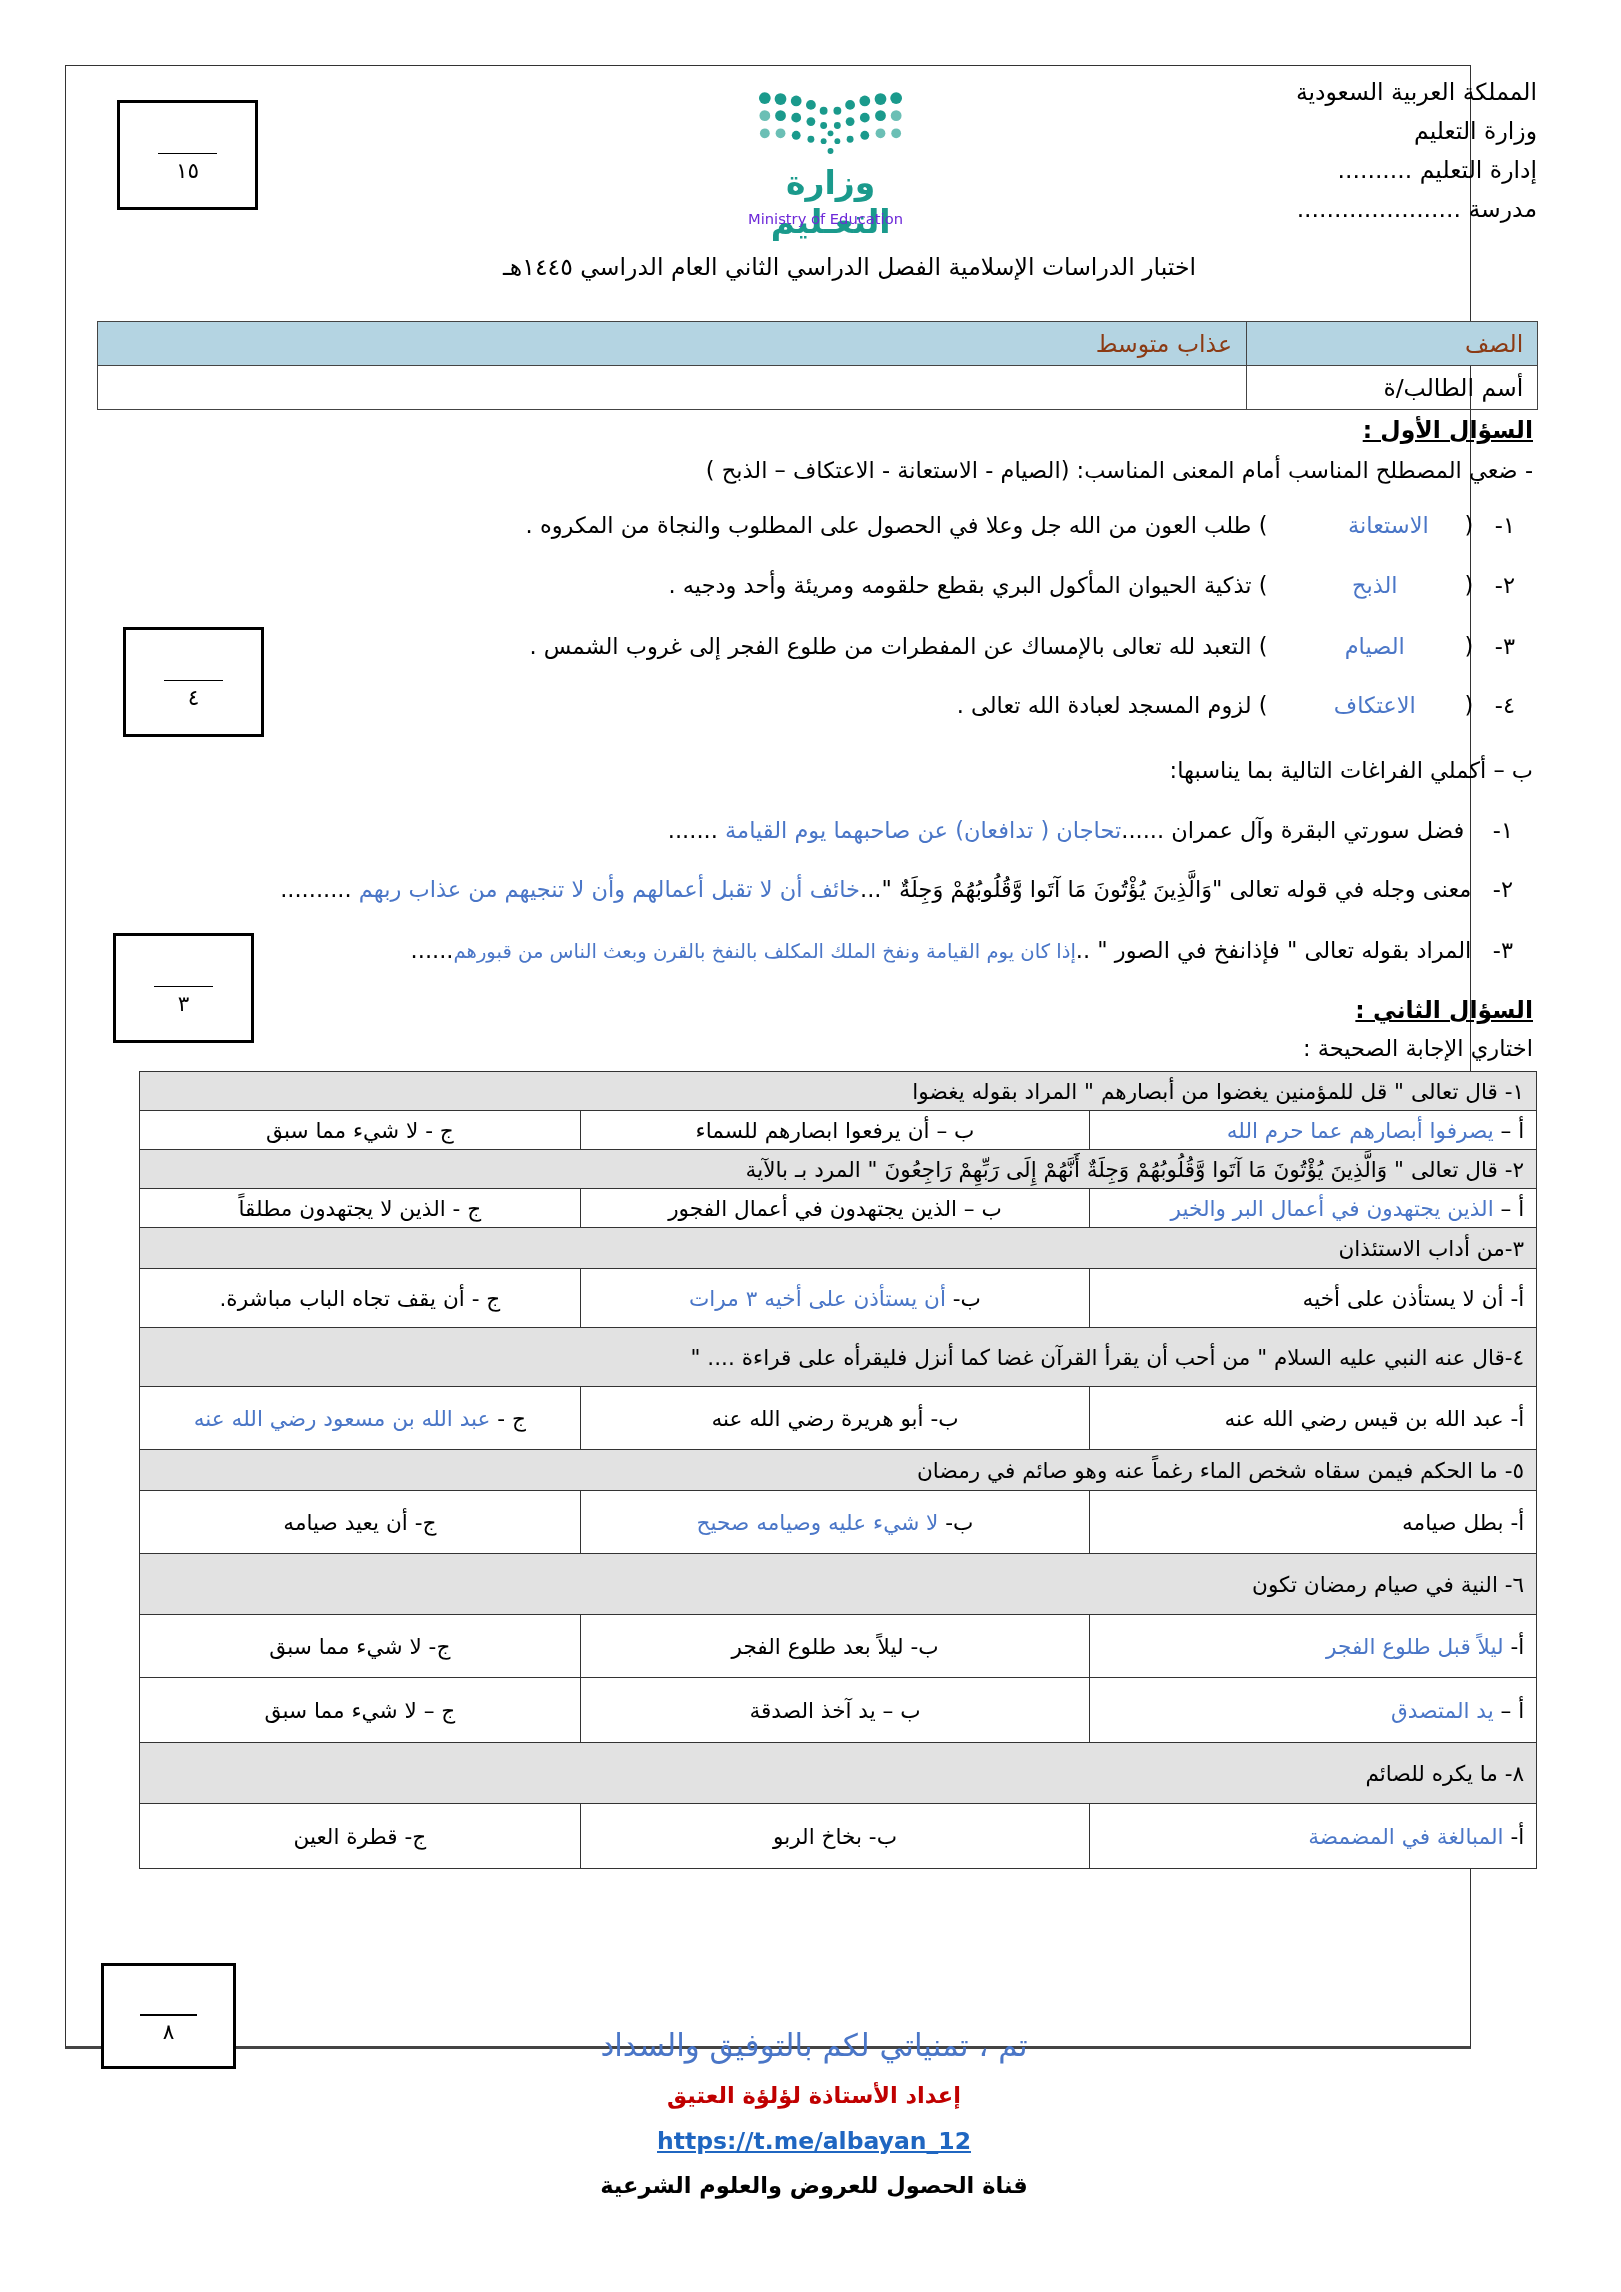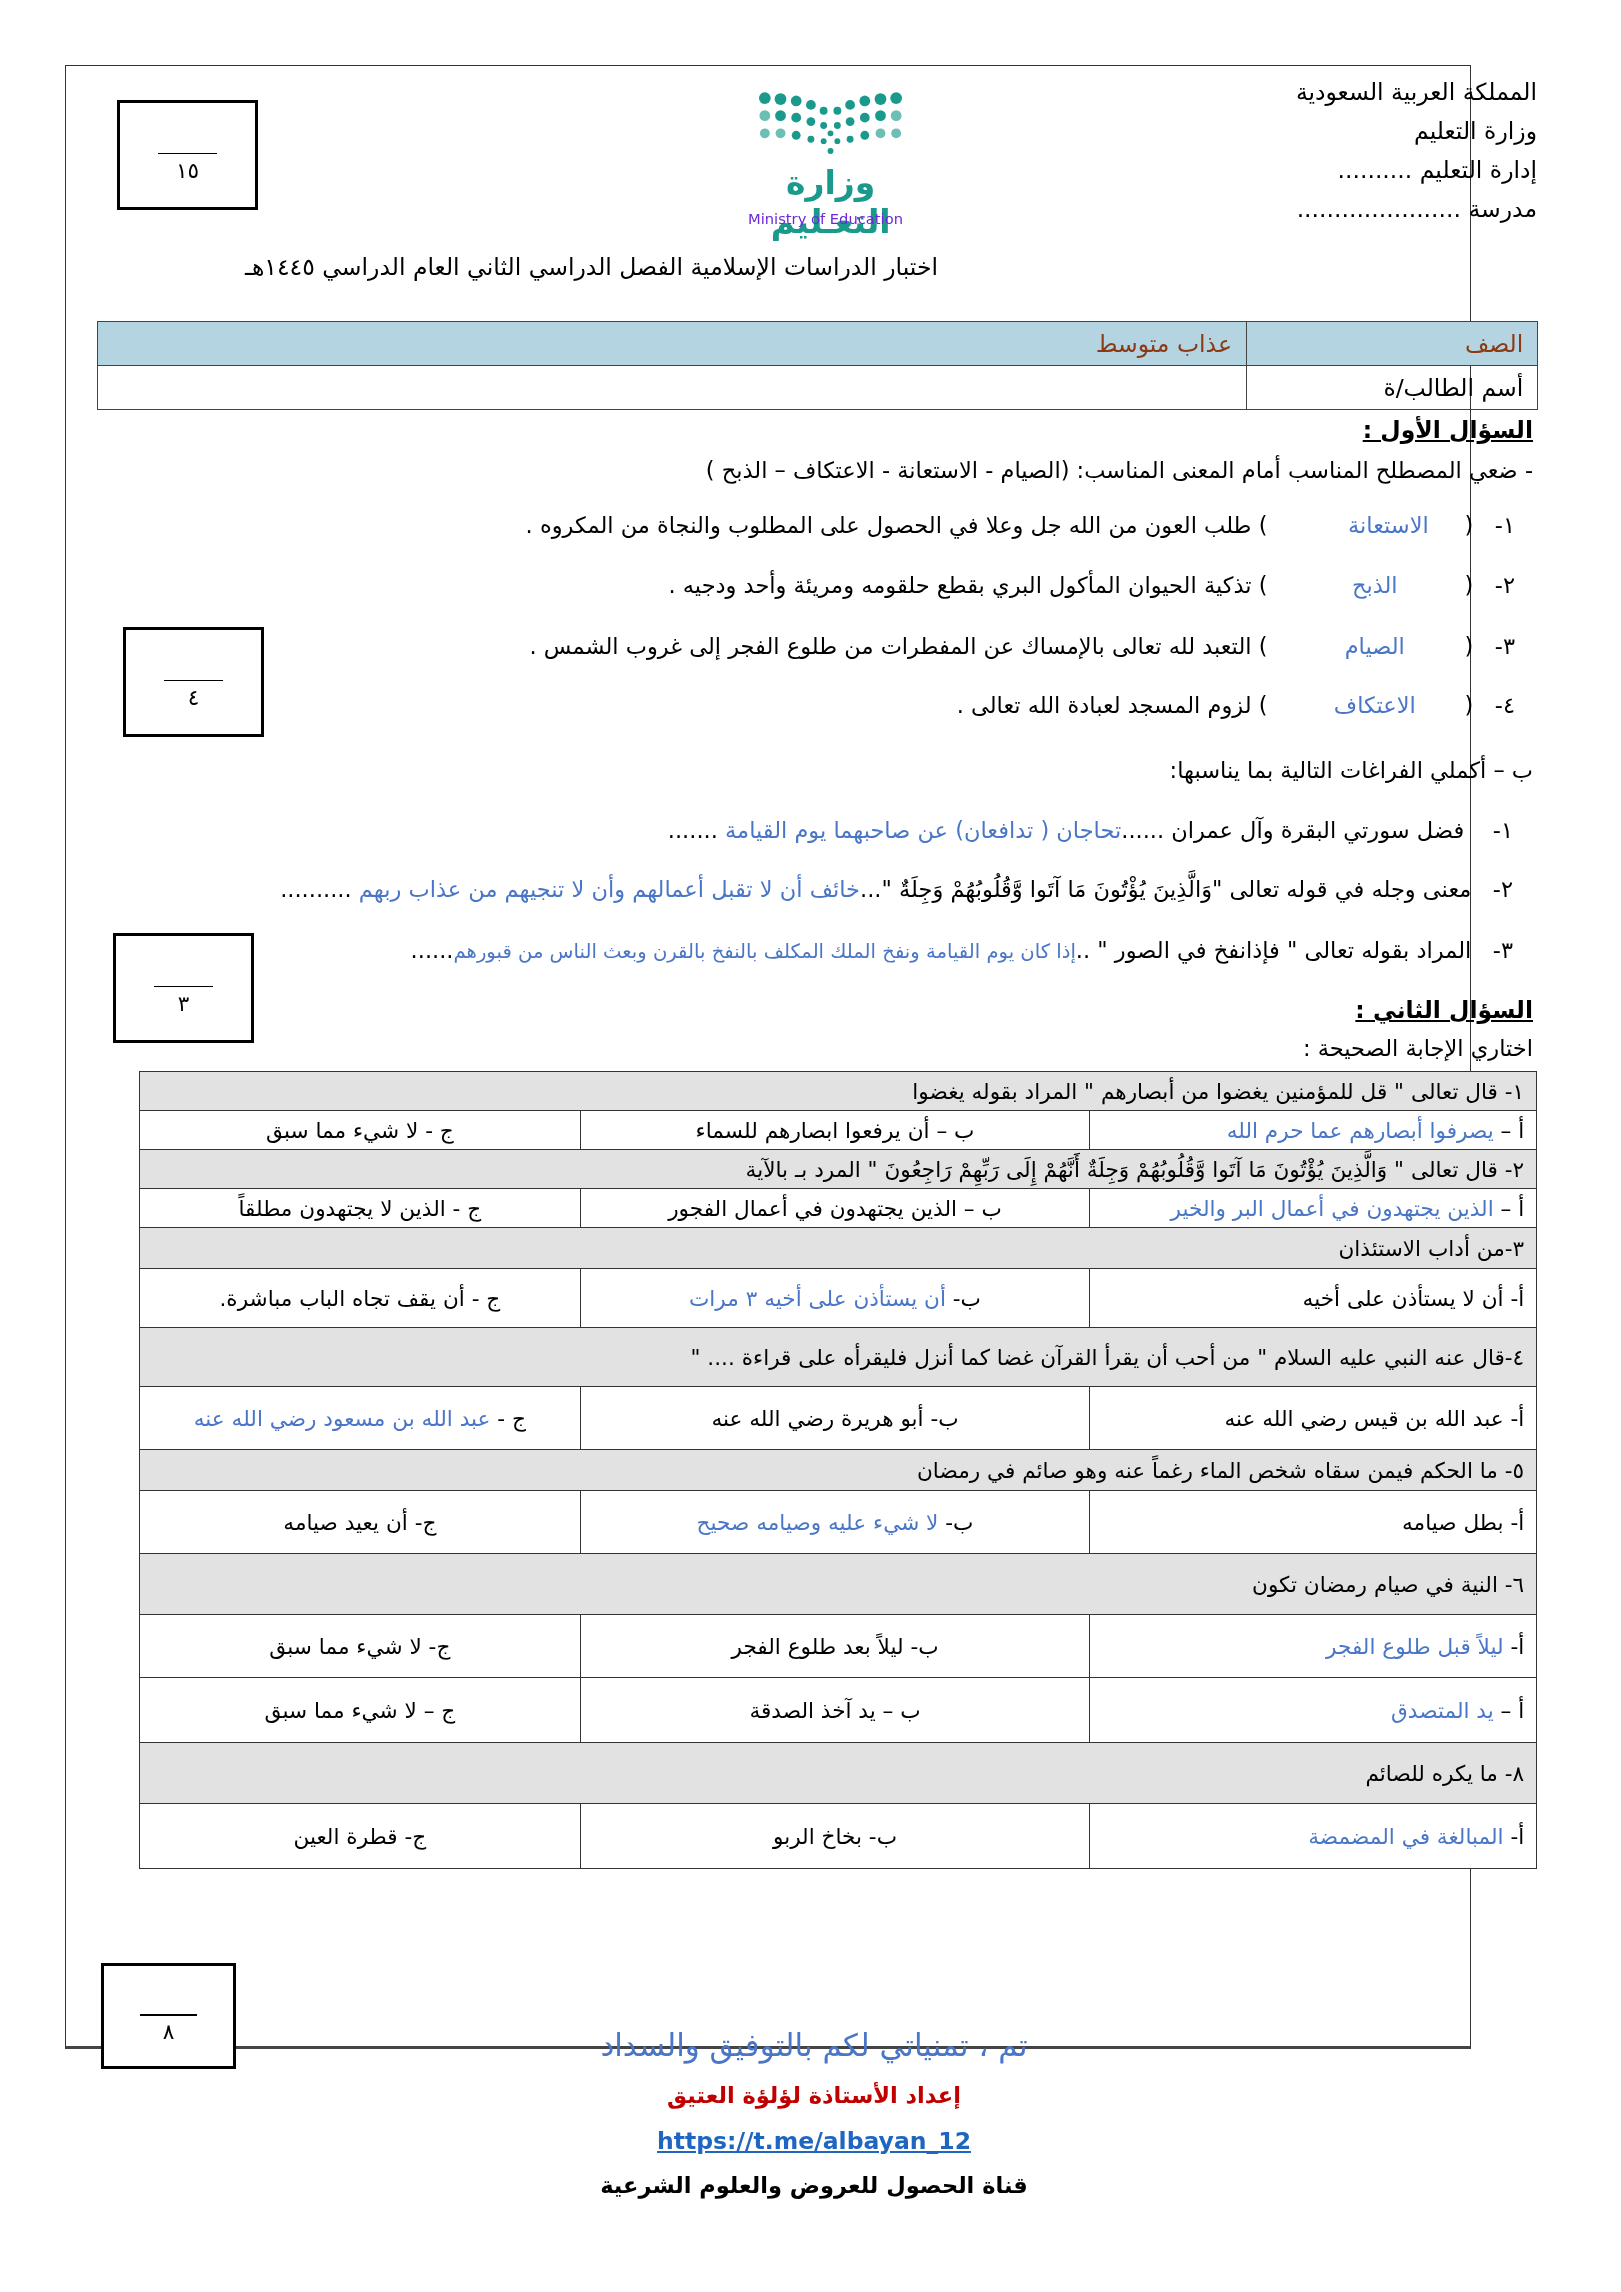--- a/index.html
+++ b/index.html
@@ -104,21 +104,21 @@
 </div>
 <div class="score-box" style="left:113px; top:933px; width:141px; height:110px;">
   <div class="line"></div>
   <div class="num">٣</div>
 </div>
 <div class="score-box" style="left:101px; top:1963px; width:135px; height:106px;">
   <div class="line"></div>
   <div class="num">٨</div>
 </div>
 
-<div class="abs exam-title rtl" style="text-align:left;">اختبار  الدراسات الإسلامية الفصل الدراسي الثاني العام الدراسي ١٤٤٥هـ</div>
+<div class="abs exam-title rtl" style="text-align:right;">اختبار  الدراسات الإسلامية الفصل الدراسي الثاني العام الدراسي ١٤٤٥هـ</div>
 
 <table class="info">
   <tbody>
       <tr>
     <td class="label grade-label">الصف</td>
     <td class="grade-value">عذاب متوسط</td>
   </tr>
   <tr>
     <td class="label">أسم الطالب/ة</td>
     <td></td>

